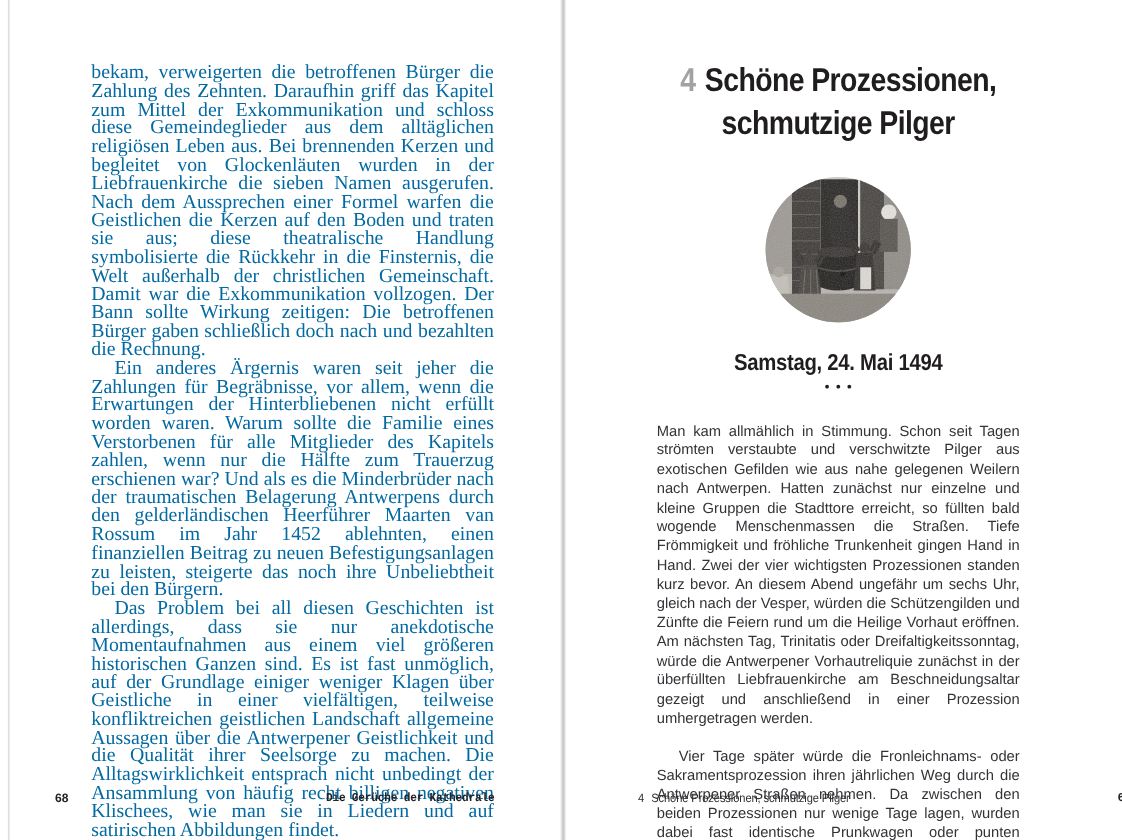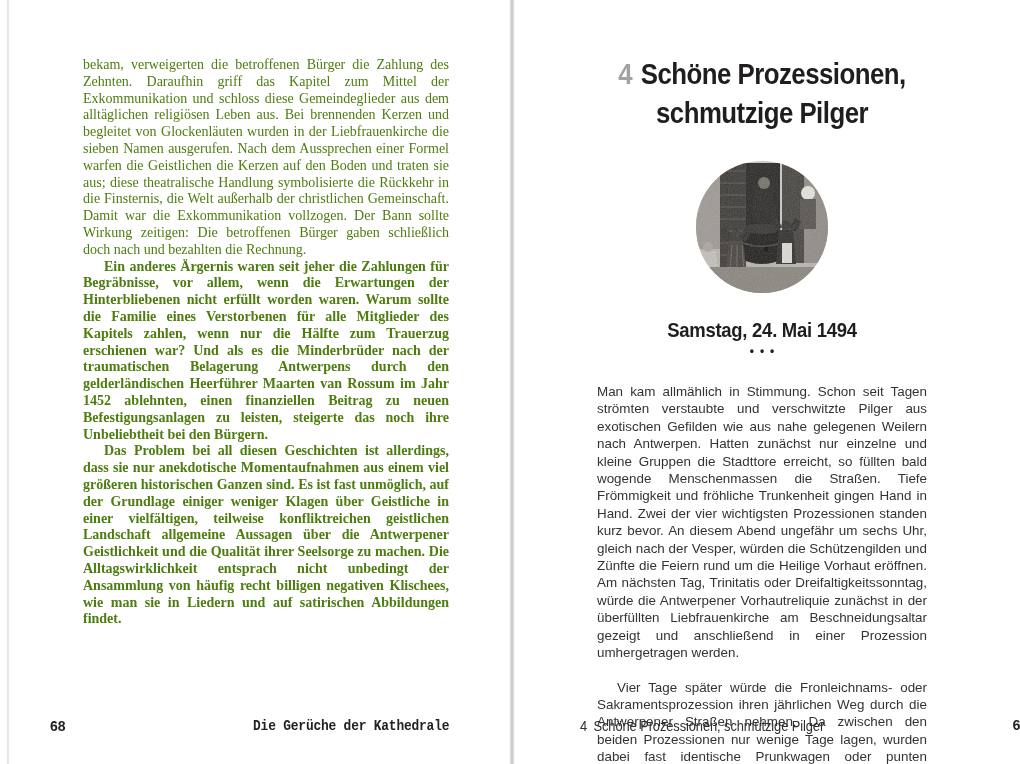--- a/index.html
+++ b/index.html
@@ -15,28 +15,28 @@
     background:linear-gradient(to right,#f2f2f2,#d7d7d7,#f5f5f5);
   }
   .page-gutter{
     position:absolute;left:509px;top:0;bottom:0;width:6px;
     background:linear-gradient(to right,rgba(0,0,0,0),#c9c9c9 45%,#c9c9c9 55%,rgba(0,0,0,0));
   }
   
   .left-body{
     position:absolute;left:83px;top:57px;width:366px;
     font-family:"Liberation Serif","DejaVu Serif",serif;
-    font-size:14px;line-height:16.8px;
+    font-size:18px;line-height:16.8px;
     text-align:justify;hyphens:auto;-webkit-hyphens:auto;
-    color:#4d7c0f;
+    color:#0369a1;
   }
   .left-body p{margin:0;}
-  .left-body p + p{text-indent:21px;font-weight:bold;}
+  .left-body p + p{text-indent:21px;}
   .footer{
-    position:absolute;top:720px;font-size:14px;line-height:12px;
+    position:absolute;top:720px;font-size:11px;line-height:12px;
     color:#232124;
   }
   .footer-left{left:50px;width:399px;}
   .footer-right{left:580px;width:449px;}
   .pagenum{font-weight:700;}
   .fl{float:left;}
   .fr{float:right;font-family:Liberation Mono, monospace;}
   .runhead-book{
     font-weight:700;letter-spacing:-0.2px;
     display:inline-block;transform:scaleX(.92);transform-origin:100% 50%;

